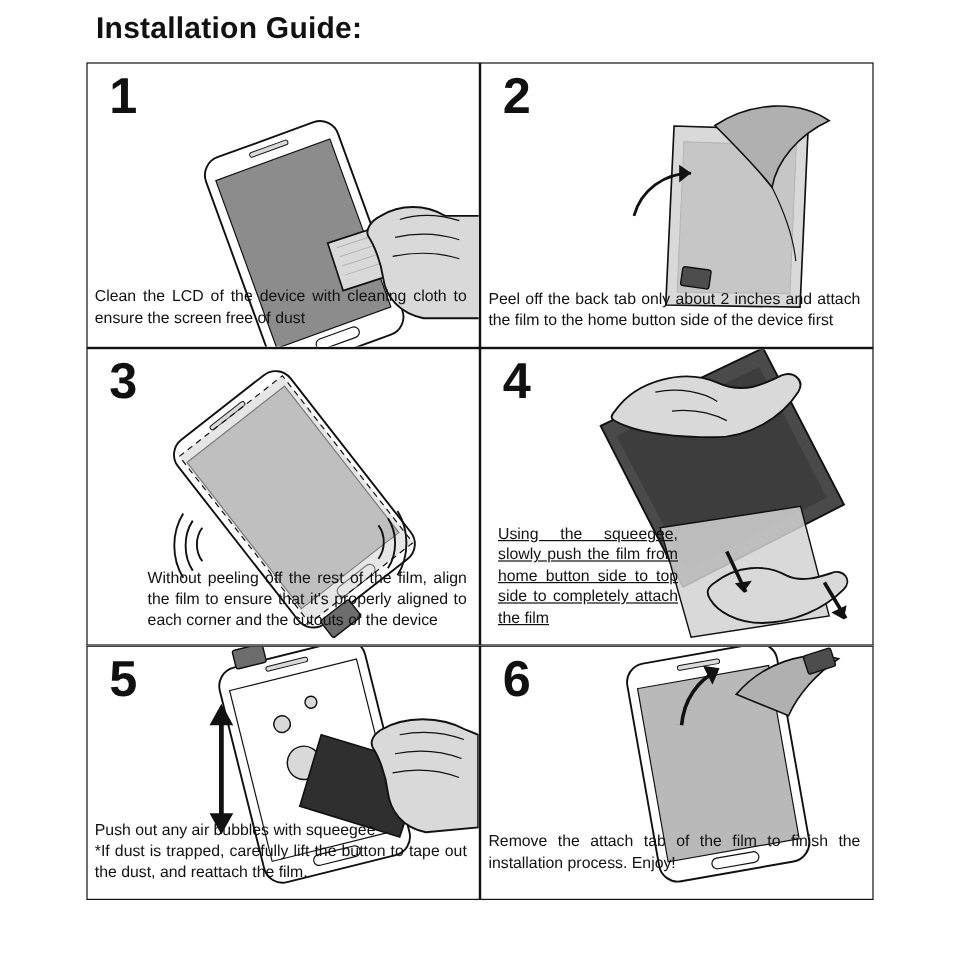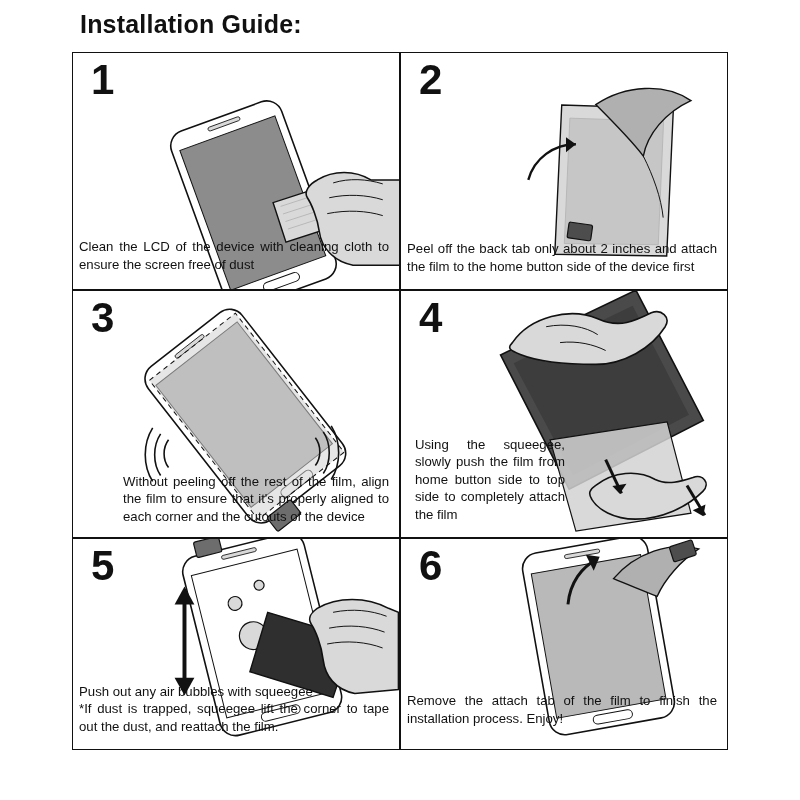--- a/index.html
+++ b/index.html
@@ -71,21 +71,21 @@
     position: absolute;
     left: 6px;
     right: 10px;
     font-size: 13.2px;
     line-height: 1.32;
     color: #111;
     text-align: justify;
     text-justify: inter-word;
     white-space: pre-line;
   }
-  .cap-4 { left: 14px; width: 150px; bottom: 14px; }
+  .cap-4 { left: 14px; width: 150px; bottom: 14px; text-decoration: underline; }
   .cap-6 { bottom: 22px; }
   .cap-1 { bottom: 16px; }
   .cap-2 { bottom: 14px; }
   .cap-3 { bottom: 12px; margin-left: 44px; }
   .cap-5 { bottom: 14px; }
 </style>
 </head>
 <body>
 
 <div class="page">
@@ -242,21 +242,21 @@
 
             <g stroke="#111" stroke-width="4" fill="none">
               <path d="M112 62 L112 142"></path>
             </g>
             <path d="M112 48 L102 66 L122 66 Z" fill="#111" stroke="none"></path>
             <path d="M112 158 L102 140 L122 140 Z" fill="#111" stroke="none"></path>
           </g>
         </svg>
       </div>
       <div class="caption cap-5">Push out any air bubbles with squeegee
-*If dust is trapped, squeegee lift the corner to tape out the dust, and reattach the film.</div>
+*If dust is trapped, carefully lift the button to tape out the dust, and reattach the film.</div>
     </div>
 
     <div class="cell c6">
       <div class="step-num">6</div>
       <div class="art">
         <svg viewBox="0 0 328 212" xmlns="http://www.w3.org/2000/svg">
           <g stroke="#111" fill="none">
             <g transform="rotate(-10 190 105)">
 
               <rect x="136" y="6" width="128" height="186" rx="16" ry="16" fill="#ffffff" stroke="#111" stroke-width="1.6"></rect>

